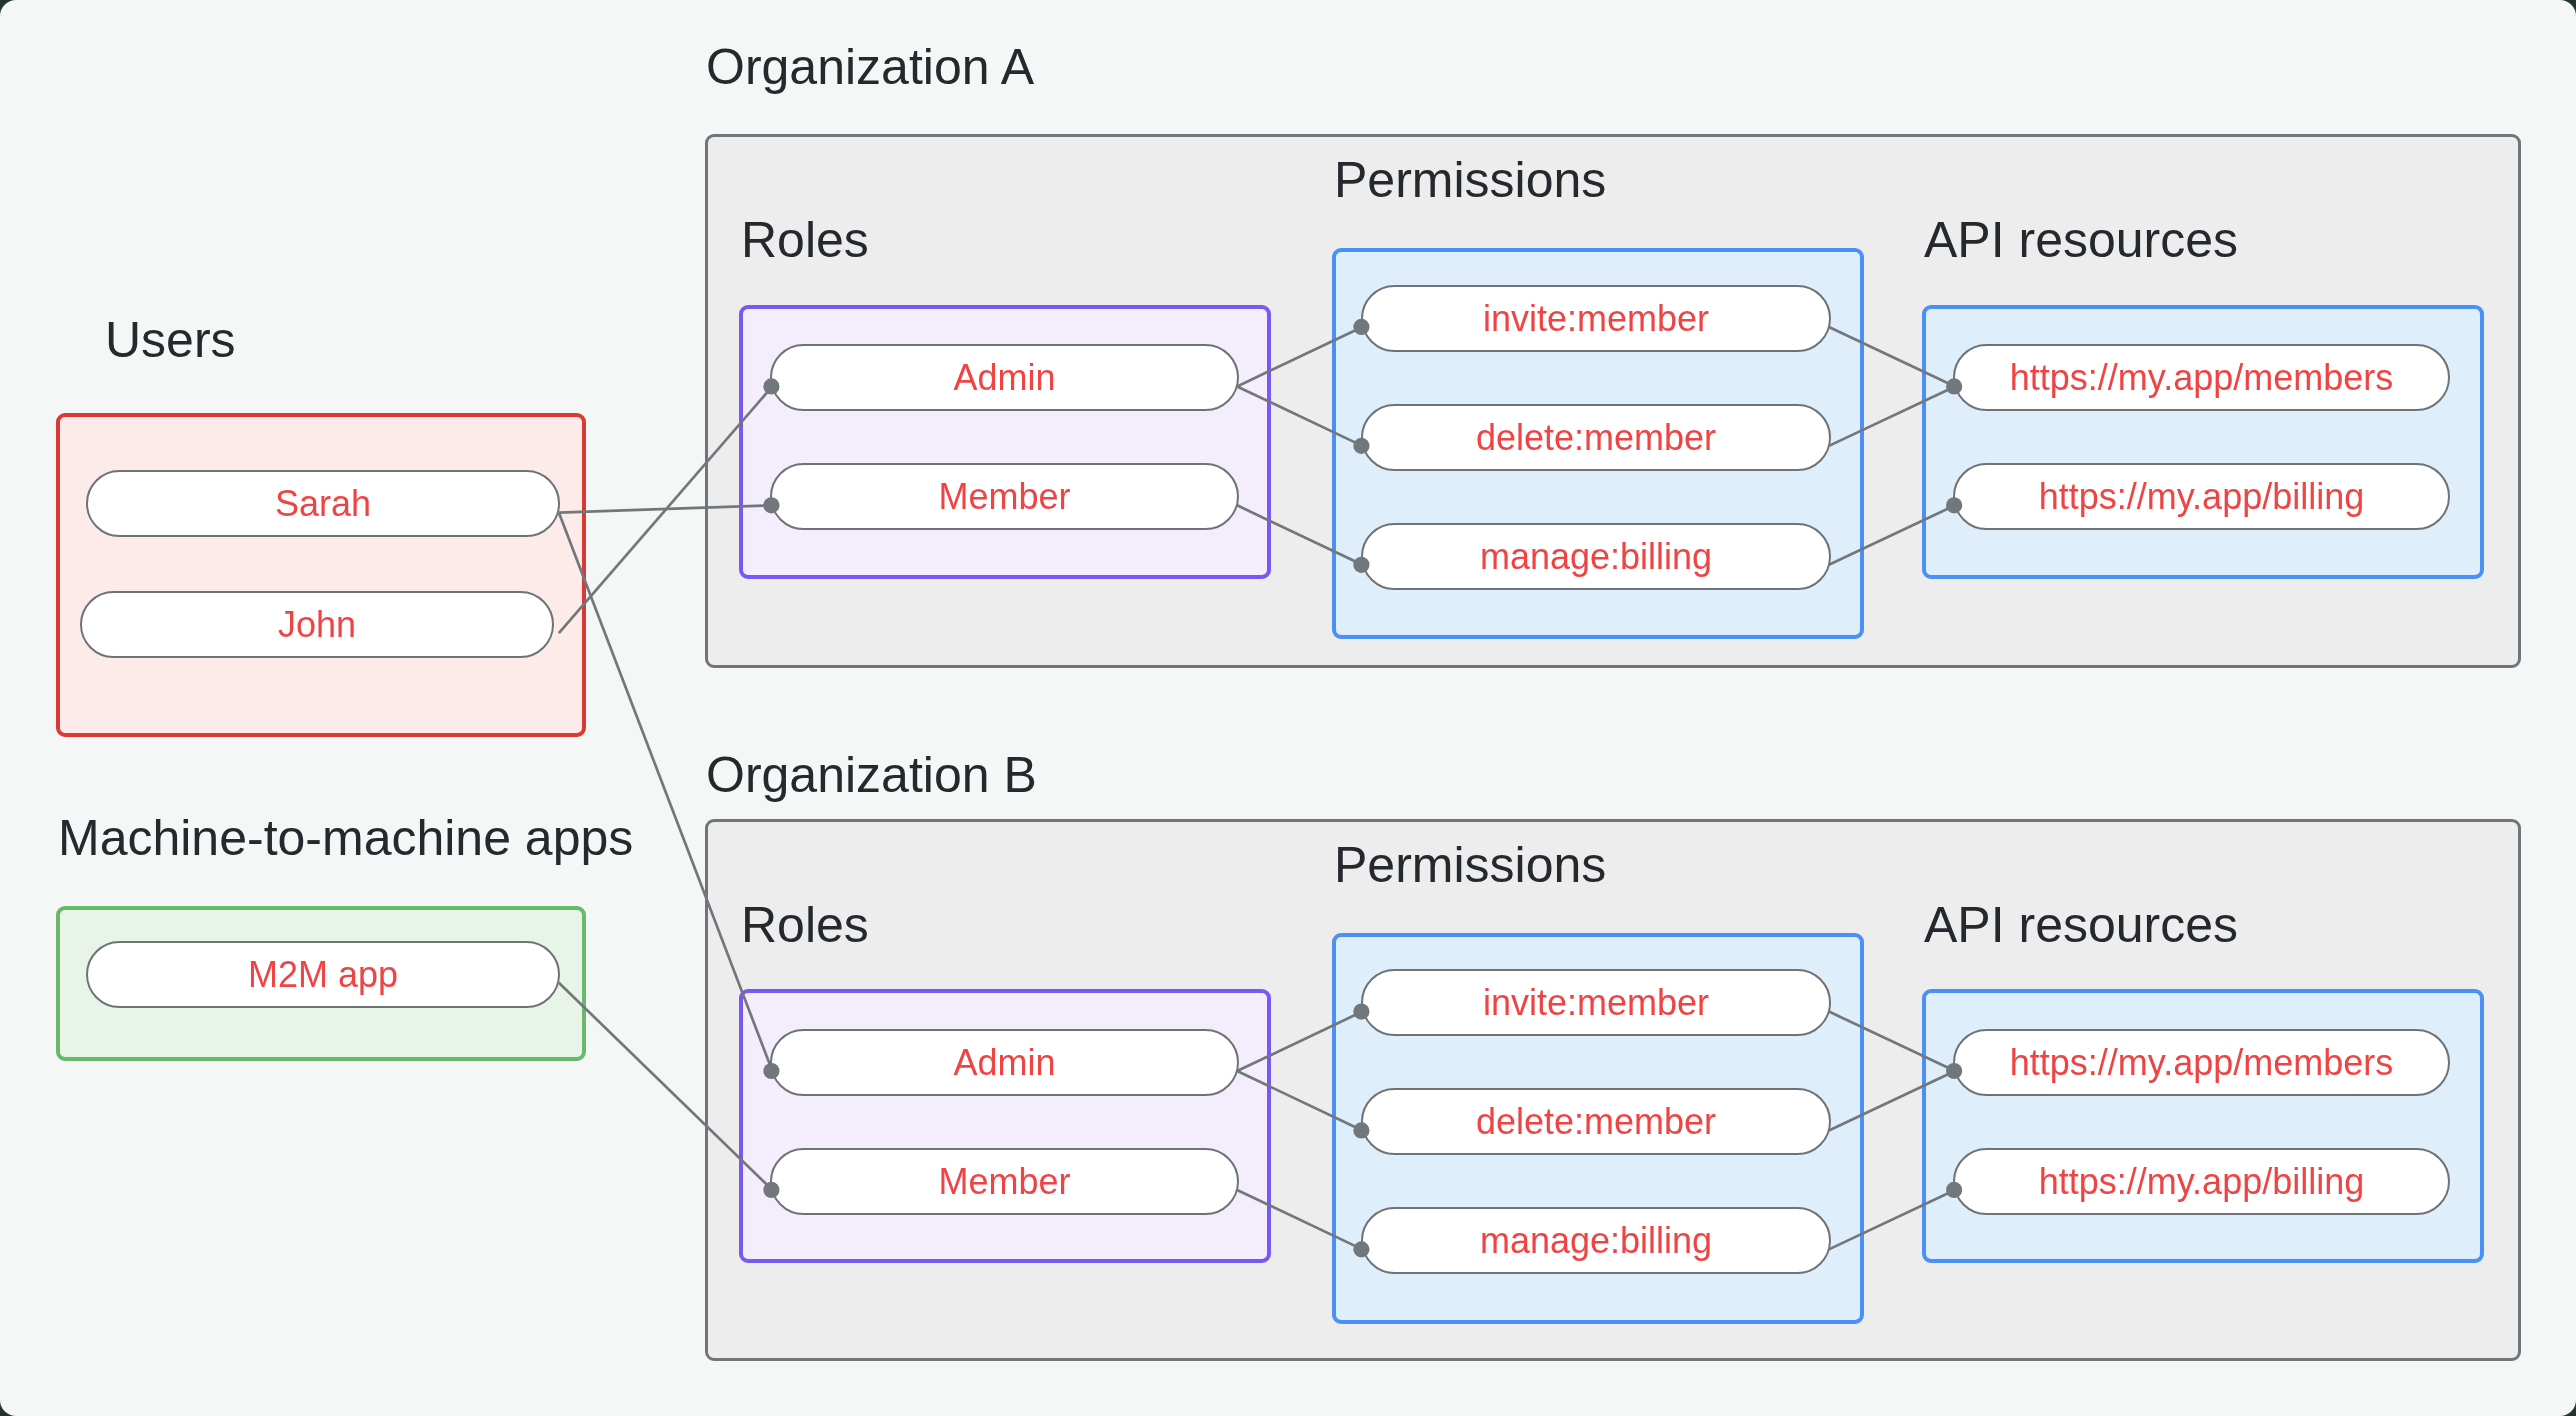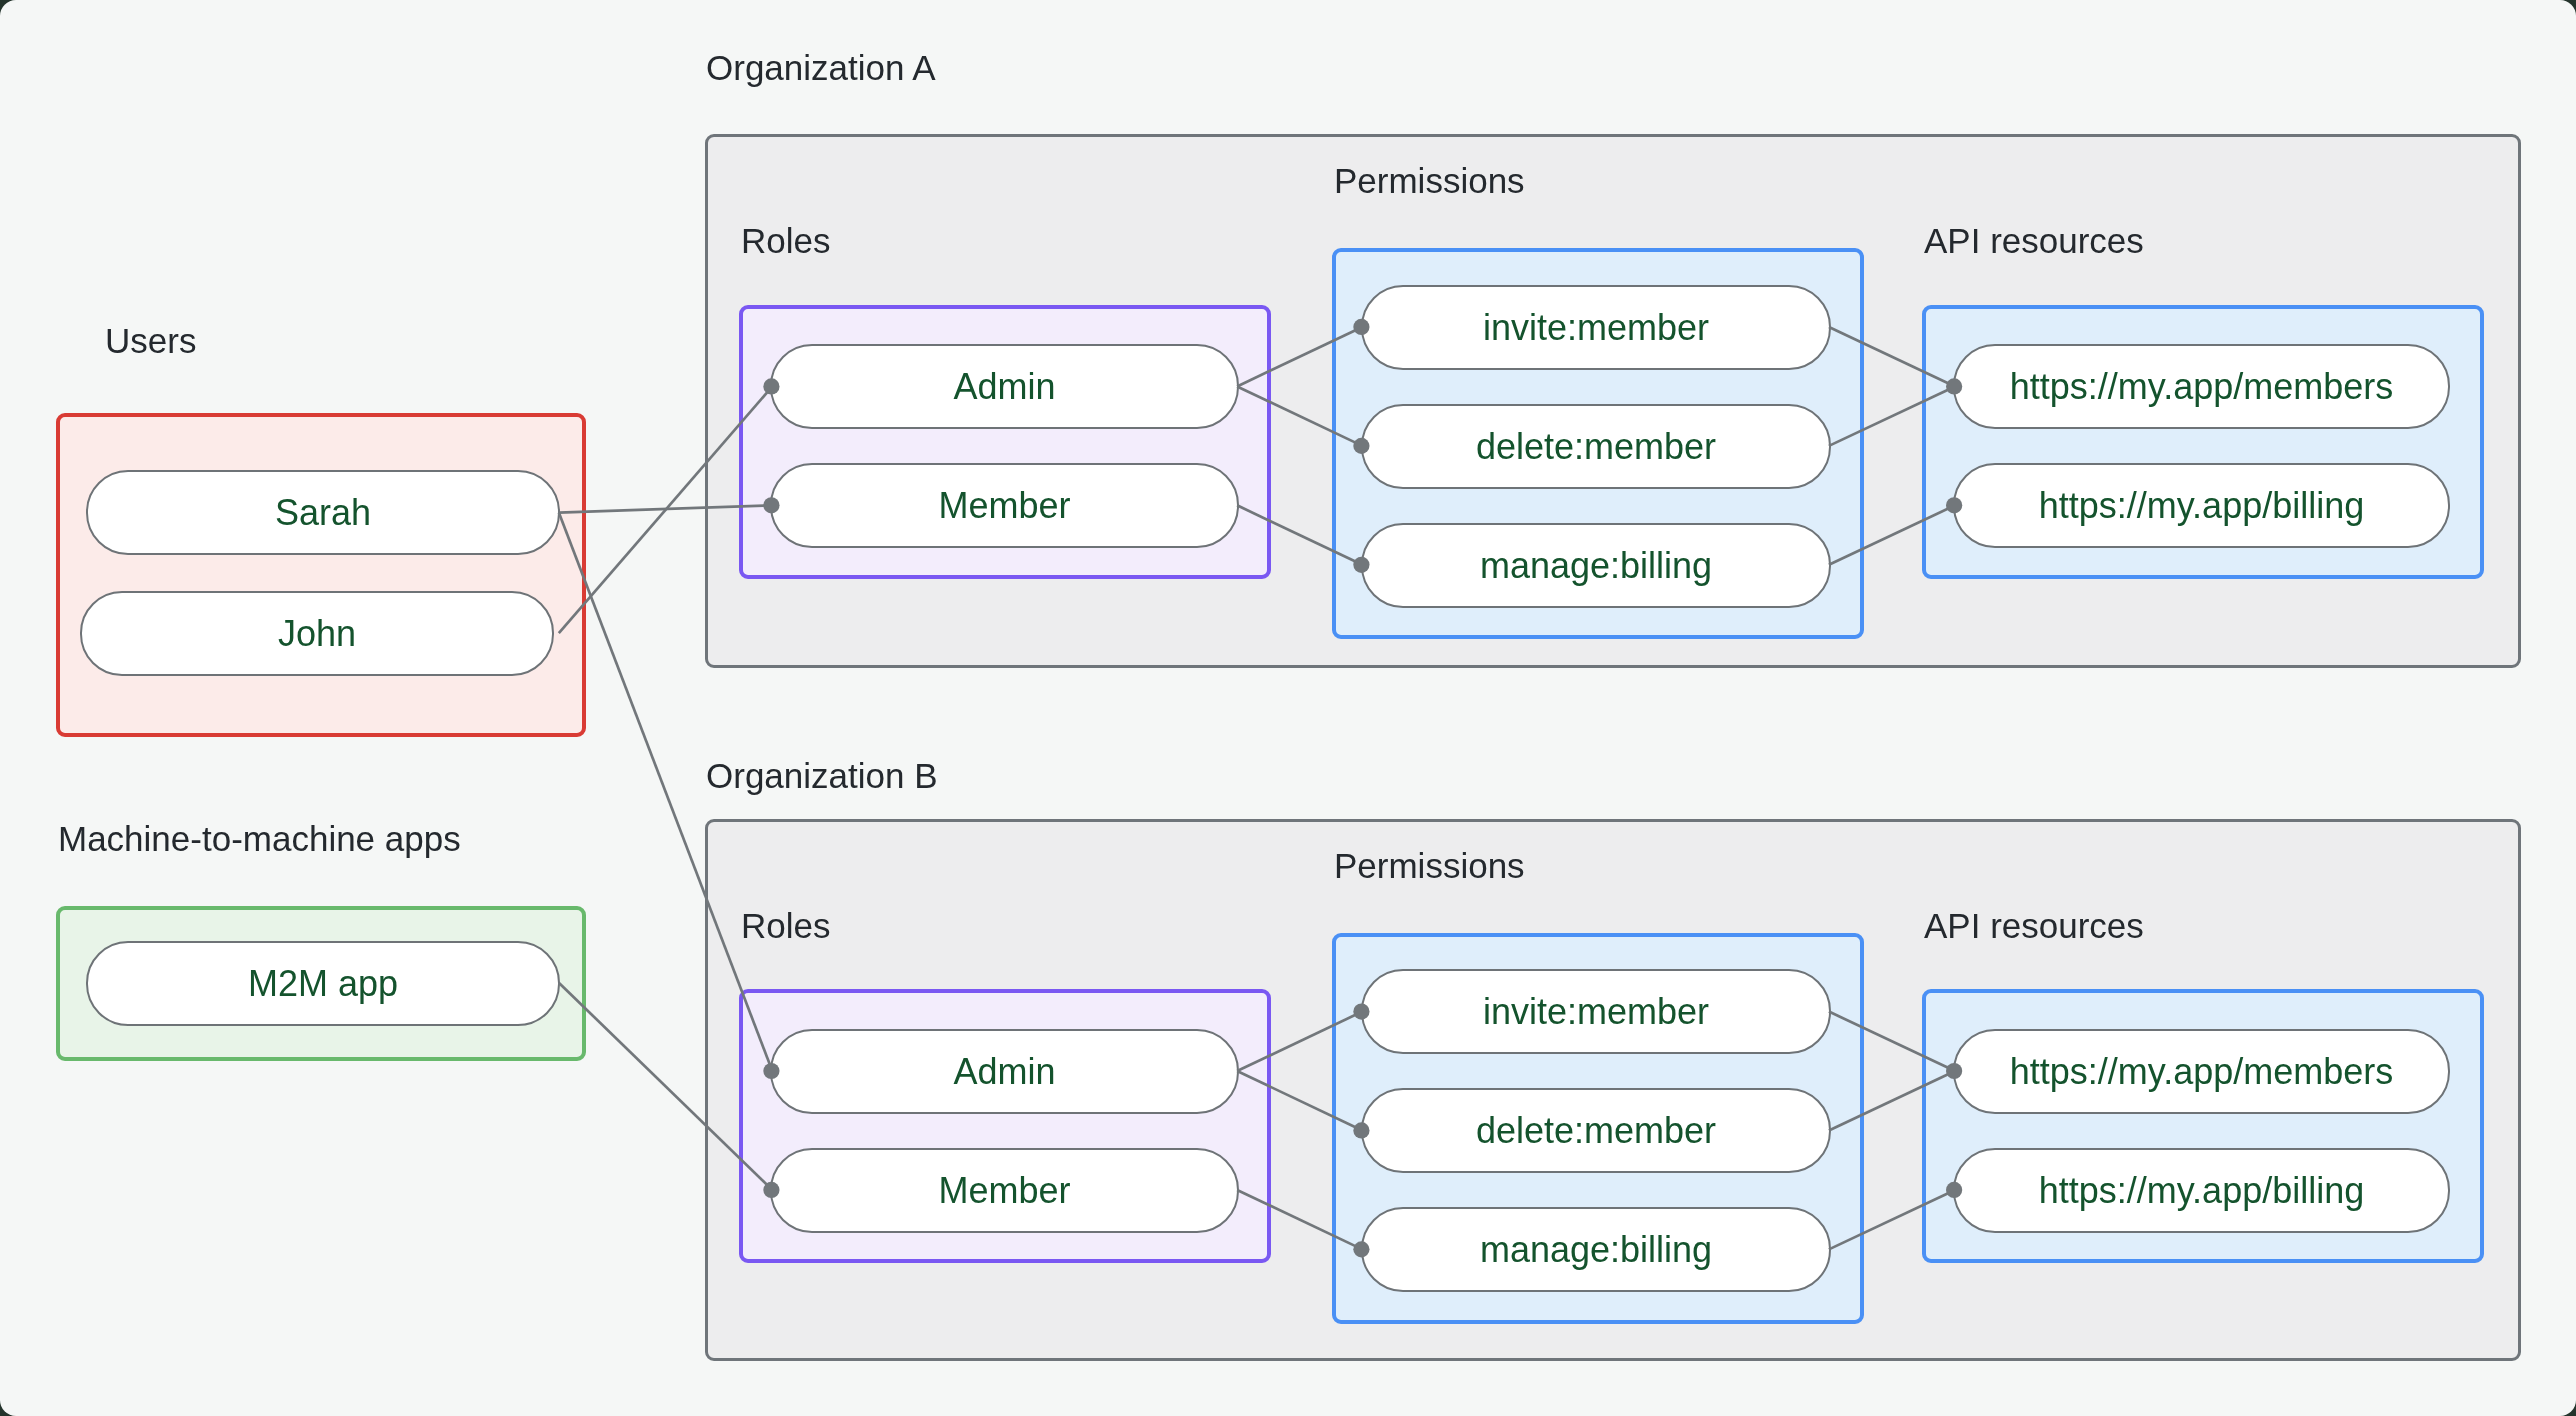--- a/index.html
+++ b/index.html
@@ -18,43 +18,43 @@
     background:var(--canvas-corner);
     font-family:"Liberation Sans", sans-serif;
     color:var(--text);
   }
   .canvas{
     position:relative;width:2576px;height:1416px;
     background:var(--background);
     border-radius:16px;overflow:hidden;
   }
   .glabel{
-    position:absolute;font-size:35px;line-height:47px;
+    position:absolute;font-size:50px;line-height:47px;
     color:var(--text);white-space:nowrap;text-align:right;
   }
   .box{position:absolute;box-sizing:border-box;border-radius:9px;}
   .box.users{left:56px;top:413px;width:530px;height:324px;
     background:var(--users-fill);border:4.5px solid var(--users-border);}
   .box.m2m{left:56px;top:906px;width:530px;height:155px;
     background:var(--m2m-fill);border:4.5px solid var(--m2m-border);}
   .box.org{background:var(--org-box-fill);border:3.6px solid var(--org-box-border);}
   .box.org-a{left:705px;top:134px;width:1816px;height:534px;}
   .box.org-b{left:705px;top:819px;width:1816px;height:542px;}
   .box.roles{background:var(--roles-fill);border:4.5px solid var(--roles-border);width:532px;height:274px;left:739px;}
   .box.roles-a{top:305px;} .box.roles-b{top:989px;}
   .box.perms{background:var(--blue-fill);border:4.5px solid var(--blue-border);width:532px;height:391px;left:1332px;}
   .box.perms-a{top:248px;} .box.perms-b{top:933px;}
   .box.api{background:var(--blue-fill);border:4.5px solid var(--blue-border);width:562px;height:274px;left:1922px;}
   .box.api-a{top:305px;} .box.api-b{top:989px;}
 
   .pill{
-    position:absolute;box-sizing:border-box;height:85px;
+    position:absolute;box-sizing:border-box;height:67px;
     background:var(--node-fill);border:2.7px solid var(--node-border);
     border-radius:42px;display:flex;align-items:center;justify-content:center;
-    font-size:36px;color:#14532d;white-space:nowrap;
+    font-size:36px;color:#ef4444;white-space:nowrap;
   }
   
   .p-sarah{left:86px;top:470px;width:474px;}
   .p-john{left:80px;top:591px;width:474px;}
   .p-m2m{left:86px;top:941px;width:474px;}
   
   .p-admin-a{left:770px;top:344px;width:469px;}
   .p-member-a{left:770px;top:463px;width:469px;}
   .p-admin-b{left:770px;top:1029px;width:469px;}
   .p-member-b{left:770px;top:1148px;width:469px;}

